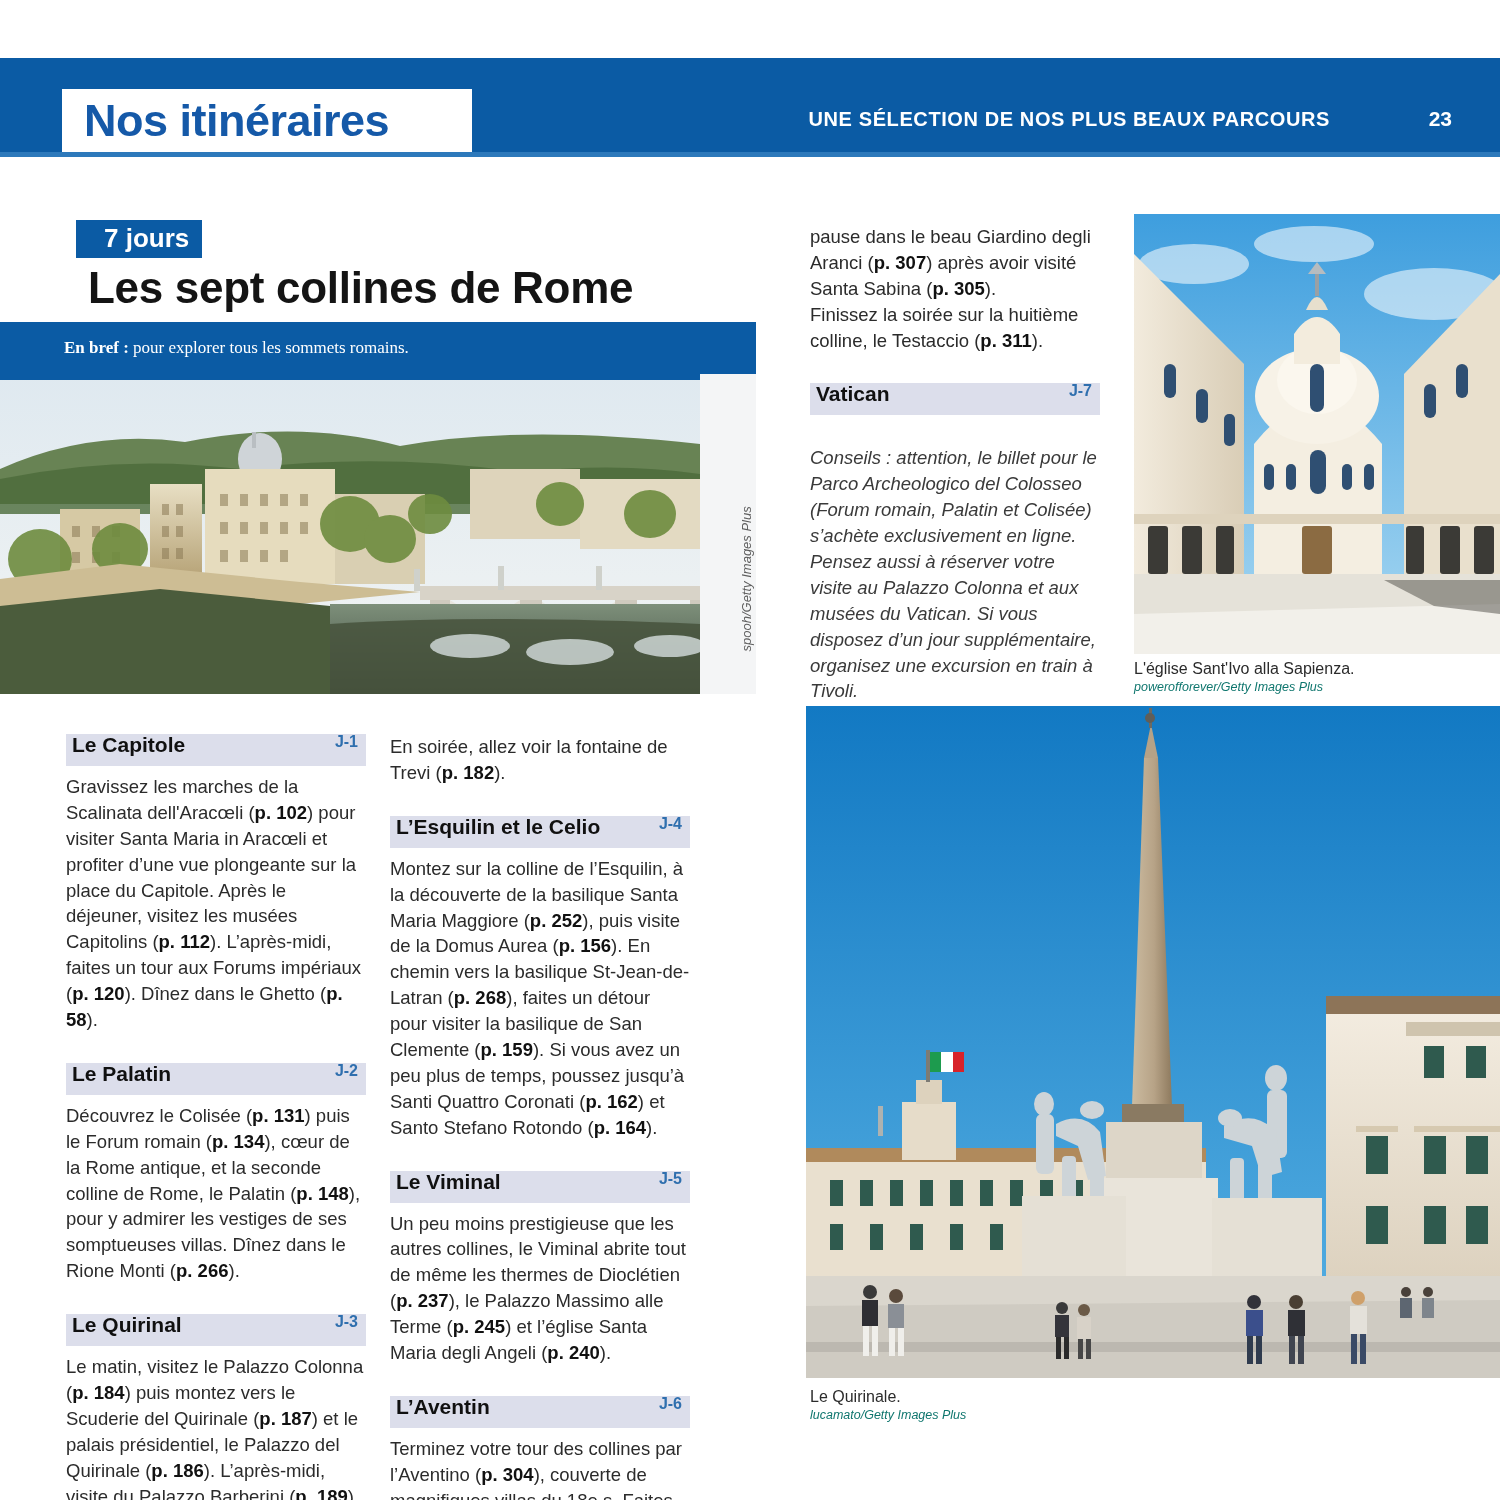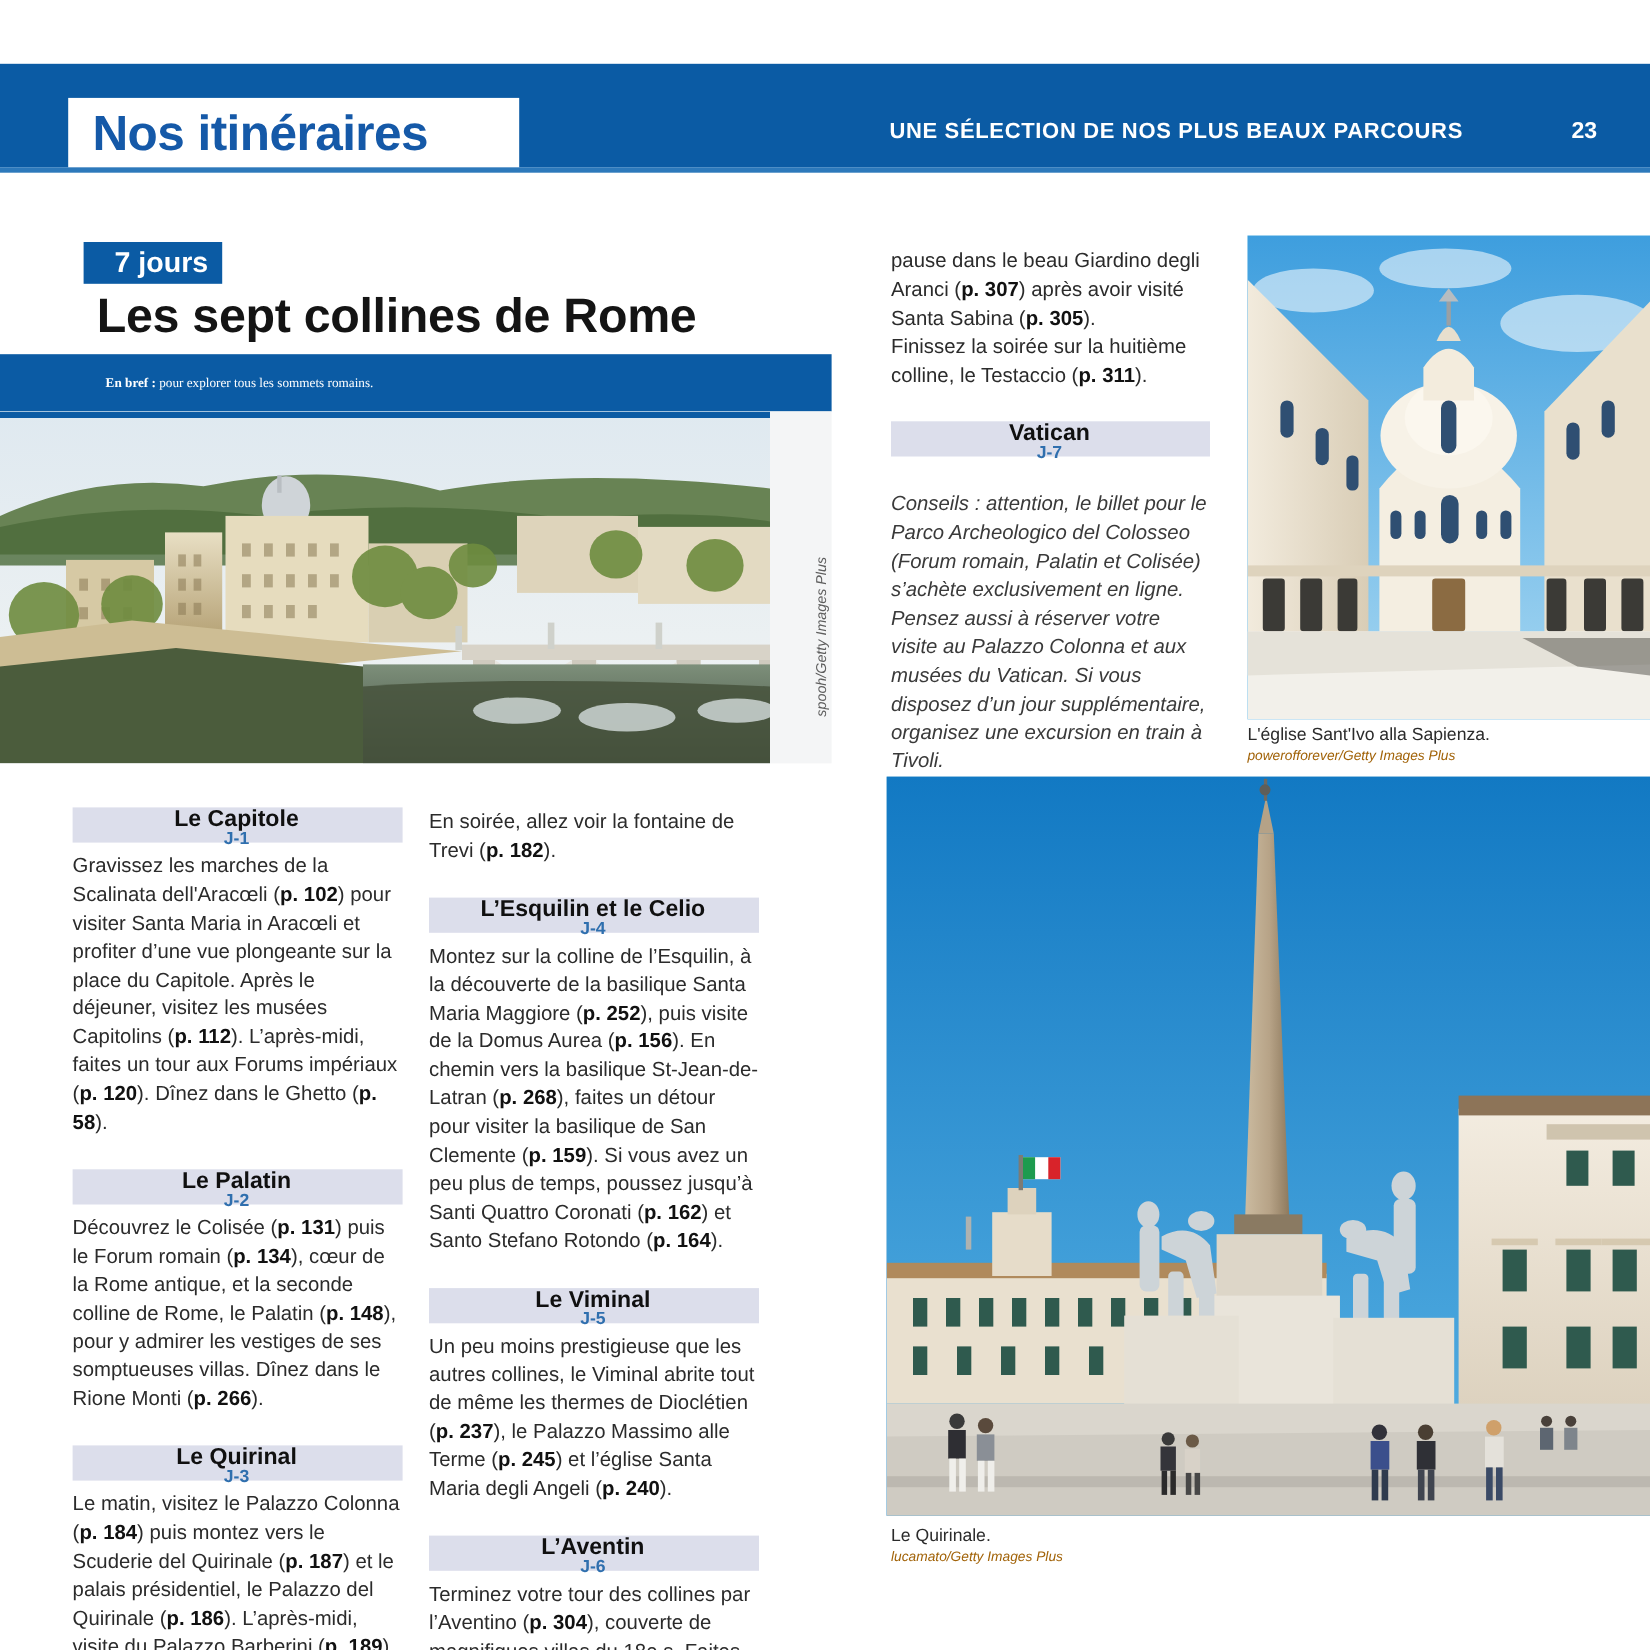--- a/index.html
+++ b/index.html
@@ -52,23 +52,23 @@
     position:absolute; left:66px; top:264px;
     font-size:44px; font-weight:bold; color:#141414;
     letter-spacing:-0.3px; line-height:1.1;margin-left:22px;
   }
   .enbref-bar {
     position:absolute; left:0; top:322px; width:756px; height:52px;
     background:#0b5ba4;
     display:flex; align-items:center;
   }
   .enbref-inner {
-    padding-left:96px;
+    padding-left:64px;
     font-family:"Liberation Serif", serif;
-    font-size:12px; color:#ffffff;
+    font-size:17px; color:#ffffff;
   }
   .enbref-inner b { font-weight:bold; }
 
   
   .hero {
     position:absolute; left:0; top:374px; width:700px; height:320px;
     overflow:hidden;
     background:linear-gradient(#cfe0ee,#e8eef3);
   }
   .hero-credit-strip {
@@ -84,24 +84,23 @@
 
   
   .col { position:absolute; width:300px; }
   .col-1 { left:66px; top:734px; }
   .col-2 { left:390px; top:734px; }
   .col-3 { left:810px; top:224px; width:290px; }
 
   .sec-head {
     background:#dcdeeb;
     height:32px;
-    display:flex; align-items:center; justify-content:space-between;
+    display:flex; justify-content:space-between;
     padding:0 8px 0 6px;
     margin-bottom:8px;
-    flex-direction:column;
   }
   .sec-head .name {
     font-size:21px; font-weight:bold; color:#101010; line-height:1;
   }
   .sec-head .ref {
     font-size:16px; font-weight:bold; color:#2f6fae; line-height:1;
   }
   .body-text {
     font-size:18.5px; line-height:1.40; color:#2b2b2b;
   }
@@ -112,21 +111,21 @@
 
   
   .photo-vatican {
     position:absolute; left:1134px; top:214px; width:366px; height:440px;
     overflow:hidden; background:#7ec3ea;
   }
   .cap {
     position:absolute; font-size:16px; color:#2b2b2b;
   }
   .cap .credit {
-    display:block; font-size:12.5px; font-style:italic; color:#a16207;
+    display:block; font-size:12.5px; font-style:italic; color:#0f766e;
     margin-top:2px;
   }
   .cap-vatican { left:1134px; top:660px; }
   .cap-quirinale { left:810px; top:1388px; }
   .photo-quirinale {
     position:absolute; left:806px; top:706px; width:694px; height:672px;
     overflow:hidden; background:#1b7fc4;
   }
 </style>
 </head>

